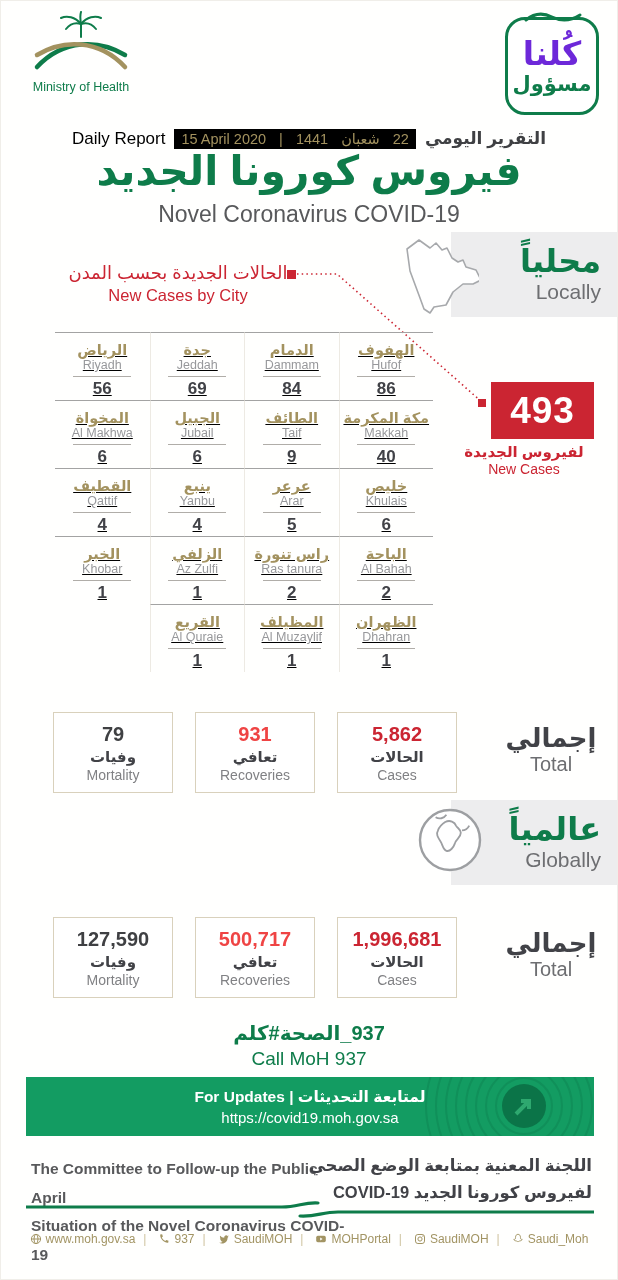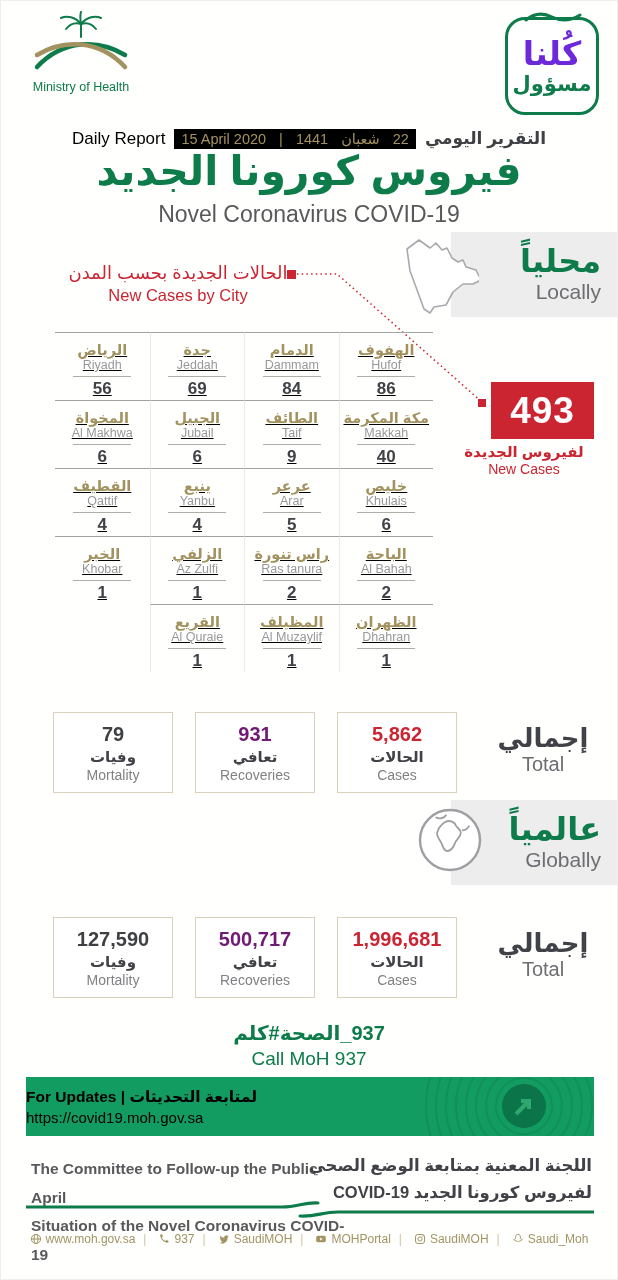--- a/index.html
+++ b/index.html
@@ -47,36 +47,36 @@
   .badge{left:490px;top:381px;width:103px;height:57px;background:#cb2532;color:#fff;font-size:37px;font-weight:bold;display:flex;align-items:center;justify-content:center;letter-spacing:1px;}
   .badge-label{left:452px;top:442px;width:142px;text-align:center;}
   .badge-ar{font-size:15px;font-weight:bold;color:#cb2532;}
   .badge-en{font-size:14px;color:#cb2532;}
 
   
   .totals-row{left:52px;width:404px;display:flex;flex-direction:row-reverse;justify-content:space-between;}
   .tbox{width:120px;box-sizing:border-box;border:1px solid #d9d1bc;background:#fff;text-align:center;padding:10px 10px 9px;}
   .t-val{font-size:20px;font-weight:bold;direction:ltr;}
   .t-val[data-color="red"]{color:#cb2532;}
-  .t-val[data-color="green"]{color:#701a75;}
+  .t-val[data-color="green"]{color:#ef4444;}
   .t-val[data-color="dark"]{color:#3f4043;}
   .t-ar{font-size:15px;font-weight:bold;color:#414247;margin-top:2px;}
   .t-en{font-size:14px;color:#808184;margin-top:1px;}
-  .total-label{right:24px;width:100px;text-align:center;}
+  .total-label{right:16px;width:100px;text-align:center;}
   .tl-ar{font-size:26px;font-weight:bold;color:#414247;}
   .tl-en{font-size:20px;color:#6d6e71;margin-top:-1px;}
 
   
   .call{top:1020px;left:0;right:0;text-align:center;}
   .call-ar{display:flex;justify-content:center;align-items:center;font-size:20px;font-weight:bold;color:#0e7c4a;}
   .call-en{font-size:19px;color:#0e7c4a;margin-top:3px;}
 
   
   .banner{left:25px;top:1076px;width:568px;height:59px;background:#139c62;overflow:hidden;}
-  .banner-inner{position:relative;height:100%;display:flex;flex-direction:column;justify-content:center;align-items:flex-start;color:#000000;z-index:2;}
+  .banner-inner{position:relative;height:100%;display:flex;flex-direction:column;justify-content:center;align-items:center;color:#ffffff;z-index:2;}
   .b1{font-size:15.5px;font-weight:bold;direction:rtl;}
   .b2{font-size:15px;margin-top:3px;}
   .ripples{position:absolute;right:0;top:-41px;z-index:1;}
 
   
   .committee-en{left:30px;top:1154px;width:320px;font-size:15.5px;font-weight:bold;color:#58595b;line-height:1.85;}
   .committee-ar{right:25px;top:1151px;width:292px;direction:rtl;text-align:right;font-size:16.5px;font-weight:bold;color:#414247;line-height:1.65;}
 
   .divider{left:25px;top:1200px;}
 

